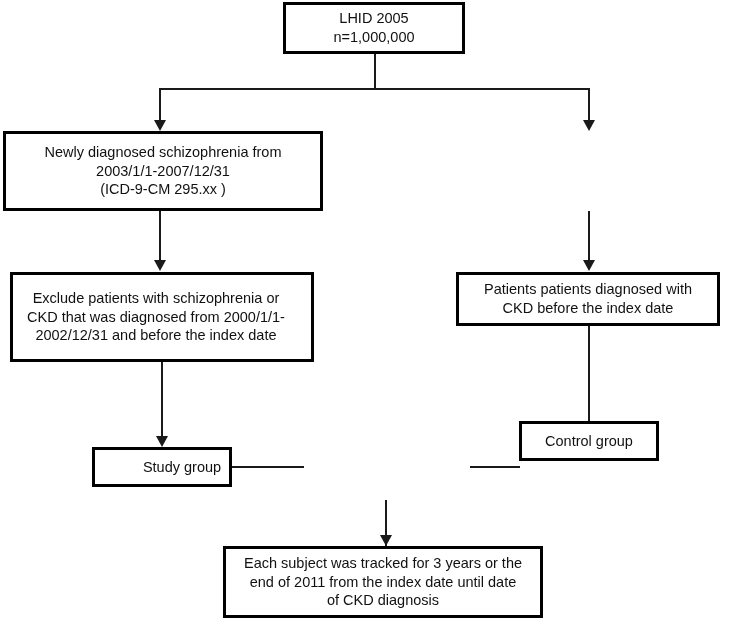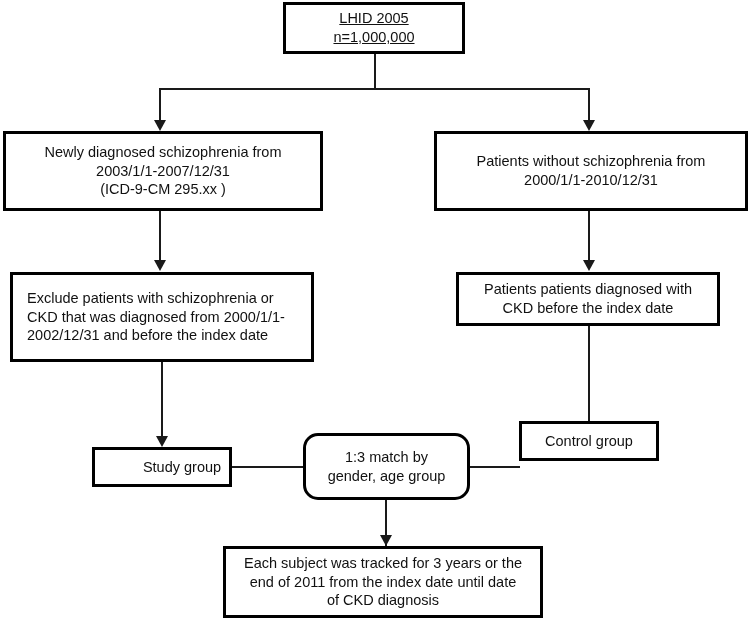--- a/index.html
+++ b/index.html
@@ -63,41 +63,37 @@
     border-right: 6px solid transparent;
     border-top: 11px solid #1a1a1a;
     z-index: 2;
   }
 </style>
 </head>
 <body>
 
 <div id="flowchart">
 
-  <div class="node" style="left:283px; top:2px; width:182px; height:52px;text-decoration:underline;">LHID 2005
+  <div class="node" style="left:283px; top:2px; width:182px; height:52px;">LHID 2005
 n=1,000,000</div>
 
   <div class="node" style="left:3px; top:131px; width:320px; height:80px;">Newly diagnosed schizophrenia from
 2003/1/1-2007/12/31
 (ICD-9-CM 295.xx )</div>
 
-  <div class="node" style="left:434px; top:131px; width:314px; height:80px;">Patients without schizophrenia from
-2000/1/1-2010/12/31</div>
 
-  <div class="node left-align" style="left:10px; top:272px; width:304px; height:90px;">Exclude patients with schizophrenia or
+  <div class="node left-align" style="left:10px; top:272px; width:304px; height:90px;text-align:center;">Exclude patients with schizophrenia or
 CKD that was diagnosed from  2000/1/1-
 2002/12/31  and before the  index date</div>
 
   <div class="node" style="left:456px; top:272px; width:264px; height:54px;">Patients patients diagnosed with
 CKD before the  index date</div>
 
   <div class="node" style="left:92px; top:447px; width:140px; height:40px;padding-left:40px;">Study group</div>
 
-  <div class="node rounded" style="left:303px; top:433px; width:167px; height:67px;">1:3 match by
-gender, age group</div>
 
   <div class="node" style="left:519px; top:421px; width:140px; height:40px;">Control group</div>
 
   <div class="node" style="left:223px; top:546px; width:320px; height:72px;">Each subject was tracked for 3 years or the
 end of 2011 from the index date until date
 of CKD diagnosis</div>
 
   <div class="vline" style="left:374px; top:54px; height:35px;"></div>
   <div class="hline" style="left:159px; top:88px; width:431px;"></div>
 

